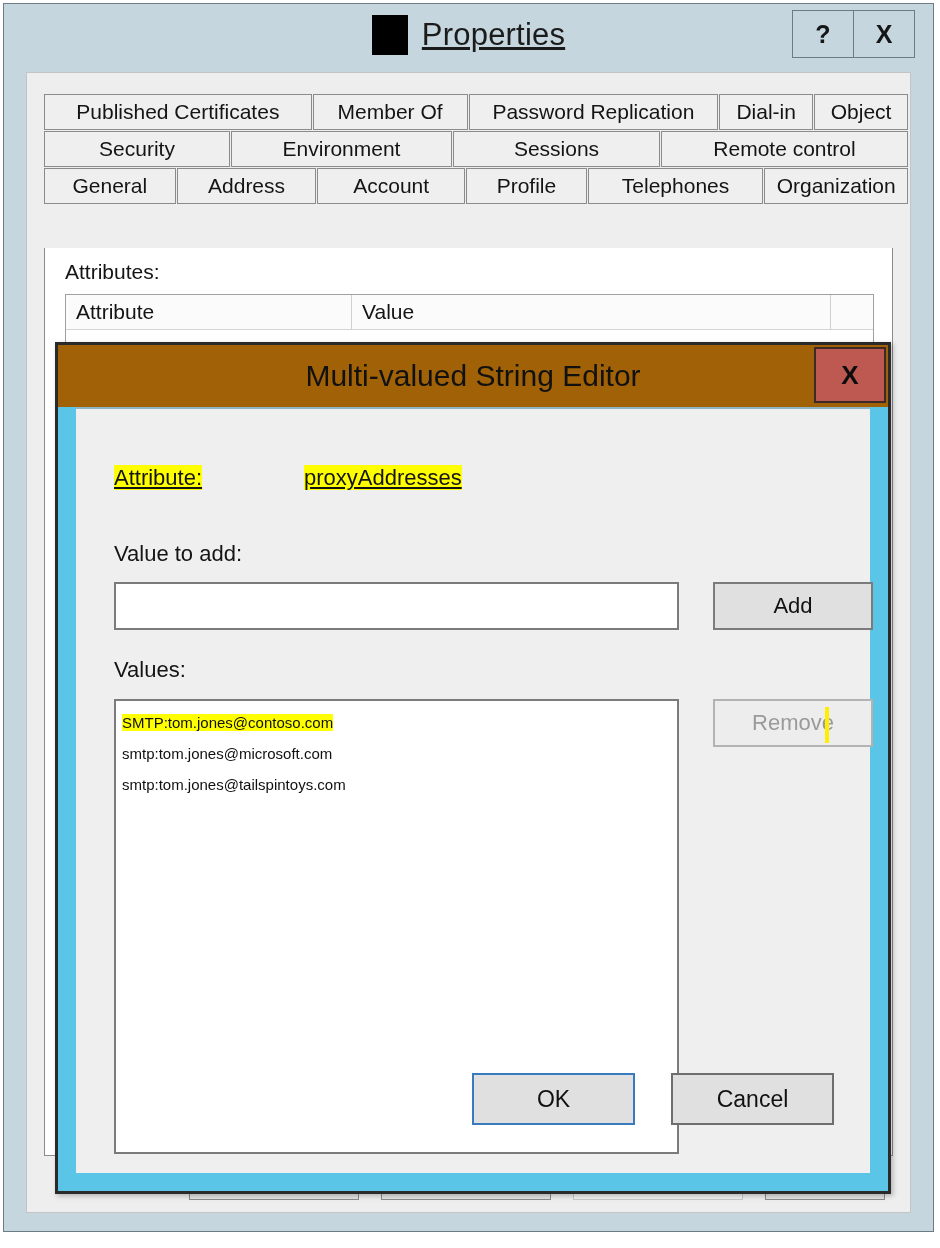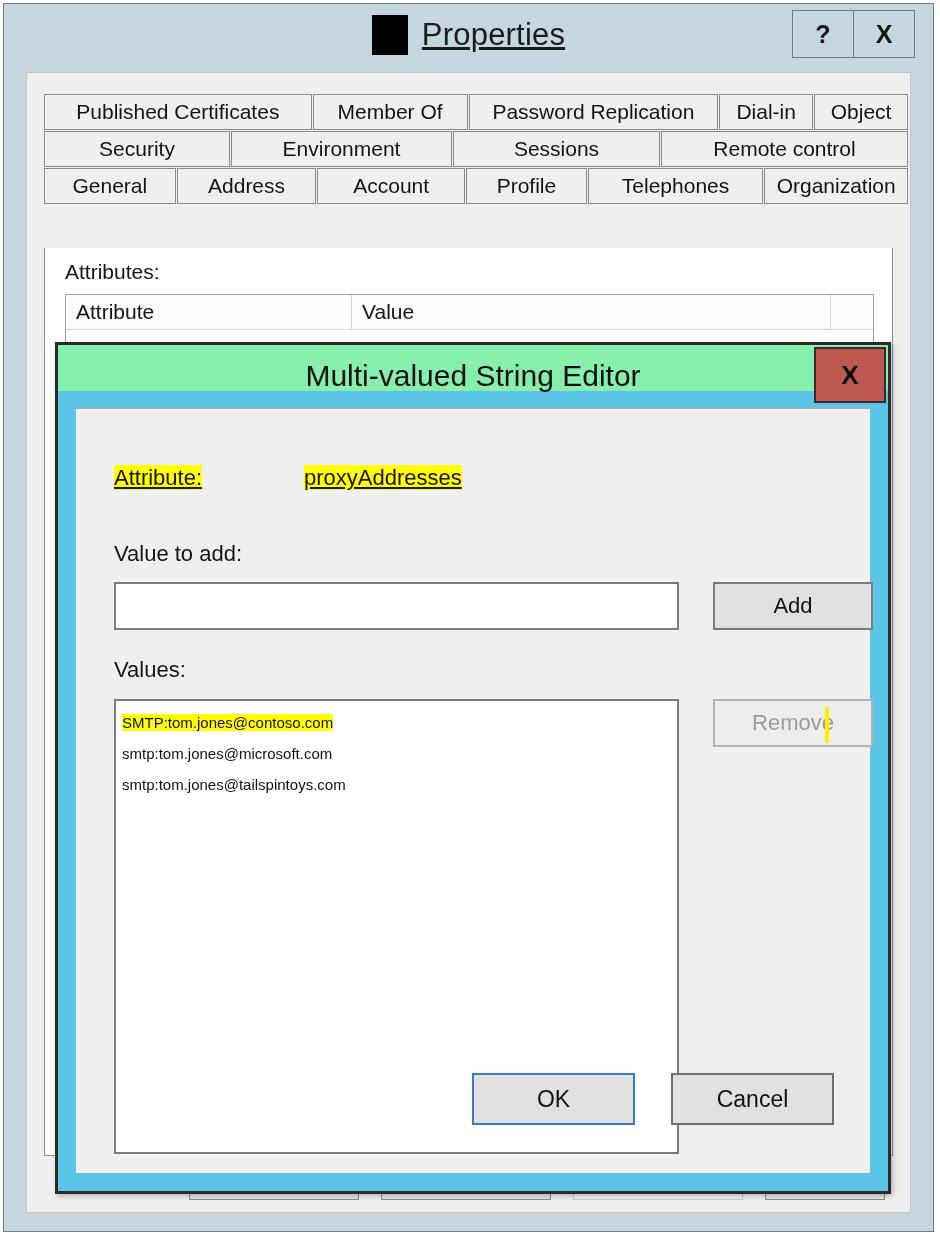--- a/index.html
+++ b/index.html
@@ -215,22 +215,22 @@
     top: 342px;
     width: 836px;
     height: 852px;
     background: #5bc5e8;
     border: 3px solid #2a2a2a;
     box-sizing: border-box;
     box-shadow: 2px 2px 5px rgba(0,0,0,0.25);
   }
   .dlg-titlebar {
     position: relative;
-    height: 46px;
-    background: #86efac;
+    height: 62px;
+    background: #a16207;
   }
   .dlg-title {
     position: absolute;
     left: 0;
     top: 0;
     width: 100%;
     height: 62px;
     display: flex;
     align-items: center;
     justify-content: center;

